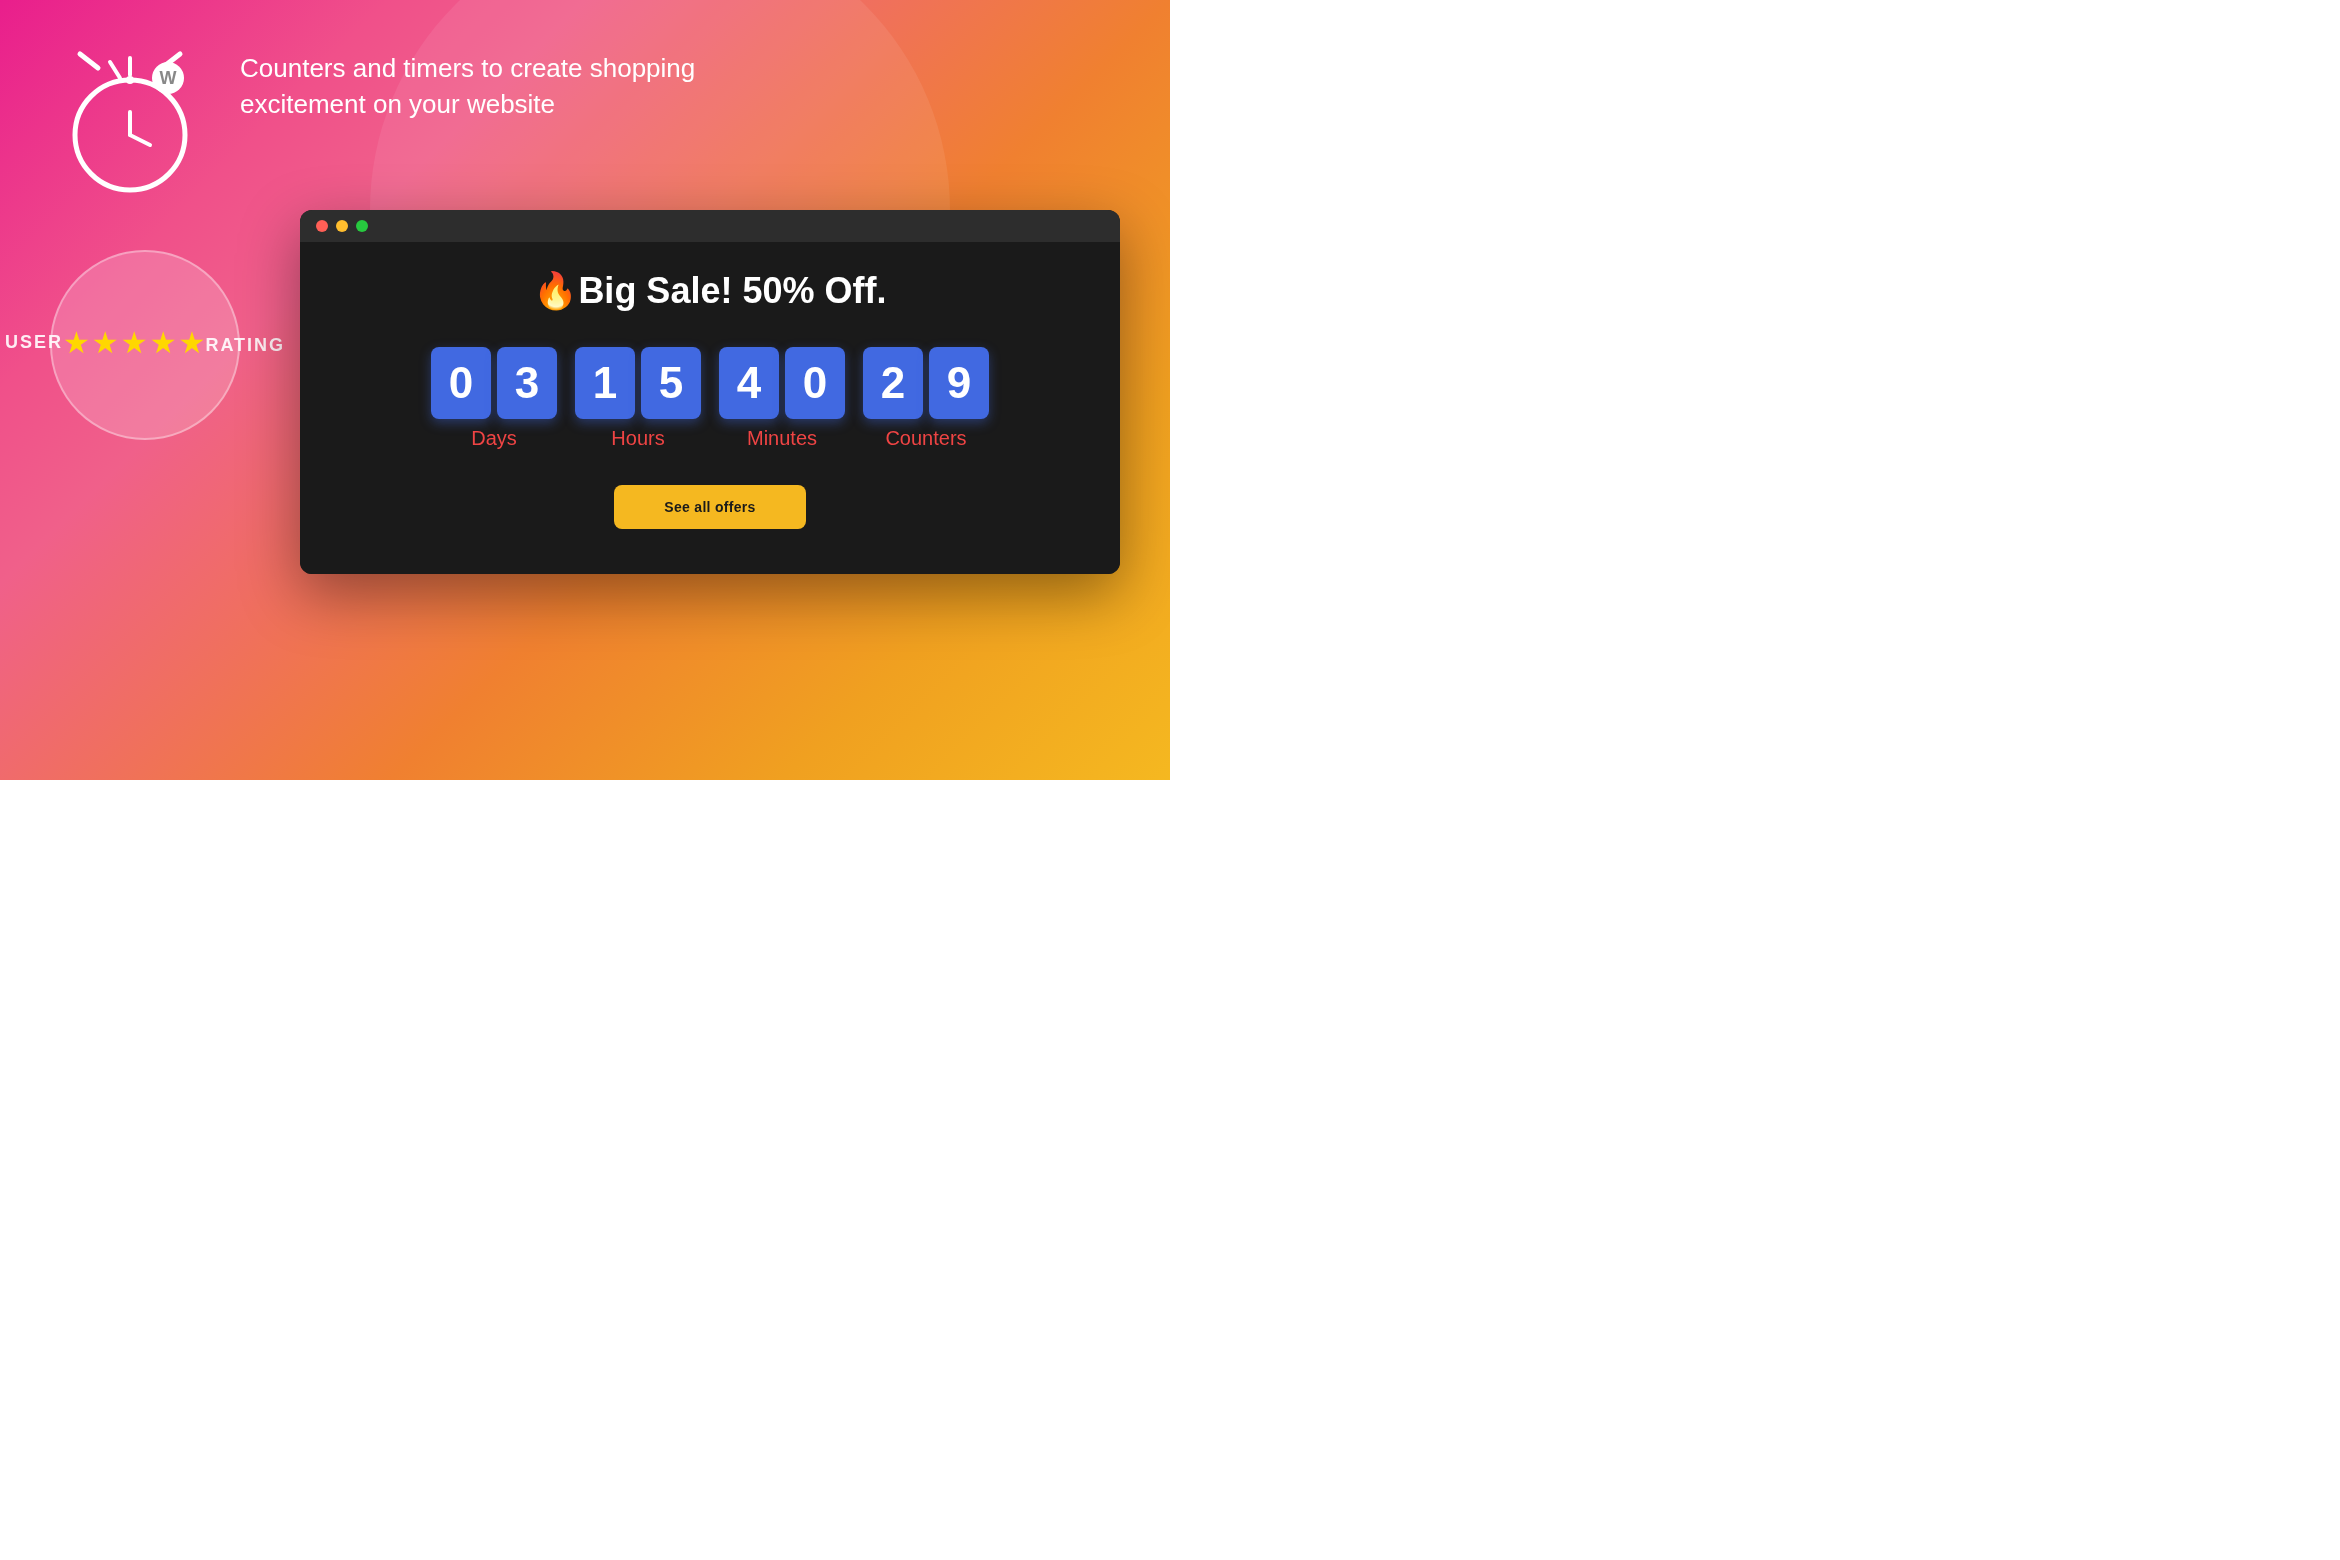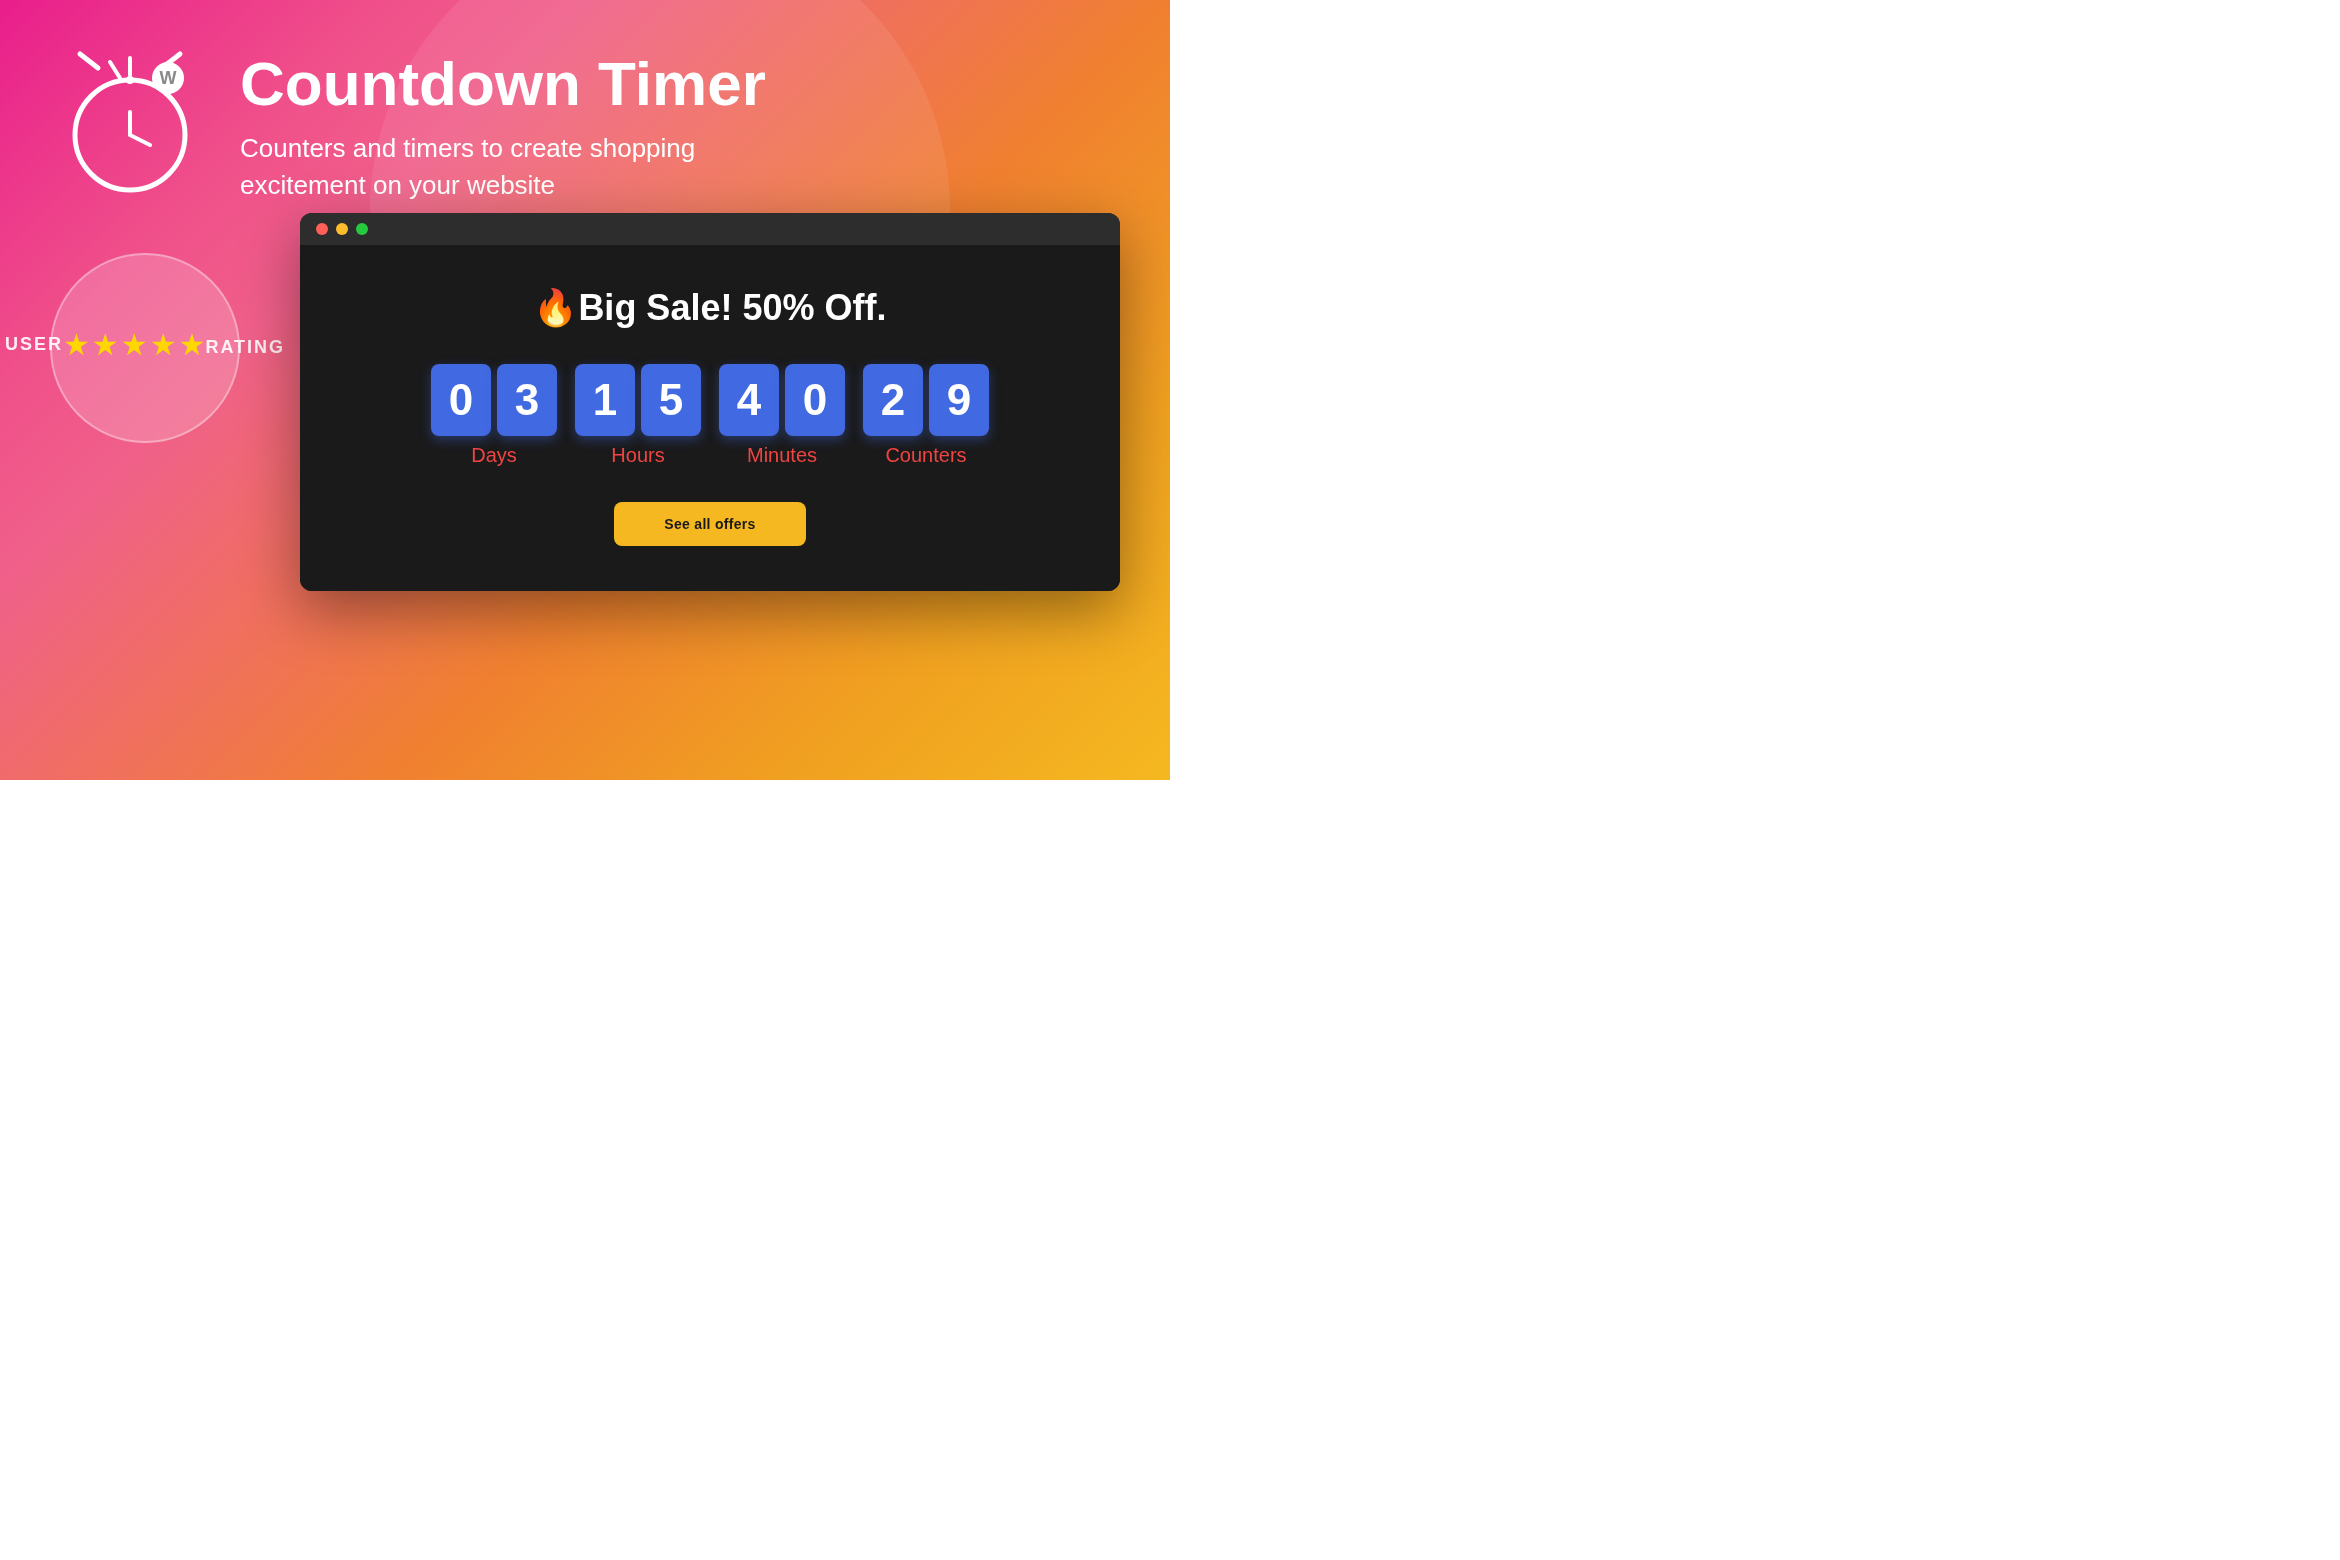--- a/index.html
+++ b/index.html
@@ -138,21 +138,21 @@
       height: 12px;
       border-radius: 50%;
     }
 
     .dot-red { background: #ff5f56; }
     .dot-yellow { background: #ffbd2e; }
     .dot-green { background: #27c93f; }
 
     .browser-content {
       background: #1a1a1a;
-      padding: 42px 40px 45px;
+      padding: 28px 40px 45px;
       display: flex;
       flex-direction: column;
       align-items: center;
     }
 
     .sale-heading {
       font-size: 36px;
       font-weight: 800;
       color: white;
       margin-bottom: 35px;
@@ -232,21 +232,20 @@
         <text x="118" y="44" text-anchor="middle" font-size="18" font-weight="bold" fill="#888">W</text>
 
         <line x1="70" y1="38" x2="60" y2="22" stroke="white" stroke-width="4" stroke-linecap="round"></line>
         <line x1="80" y1="35" x2="80" y2="18" stroke="white" stroke-width="4" stroke-linecap="round"></line>
 
         <circle cx="80" cy="40" r="4" fill="white"></circle>
       </svg>
     </div>
 
     <div class="header-text">
-      <h1 class="title">Countdown Timer</h1>
       <p class="subtitle">Counters and timers to create shopping excitement on your website</p>
     </div>
   </div>
 
   <div class="lower-section">
 
     <div class="rating-badge">
       <div class="rating-user-text">USER</div>
       <div class="stars">
         <span class="star" style="color:#FFD700;">★</span>

